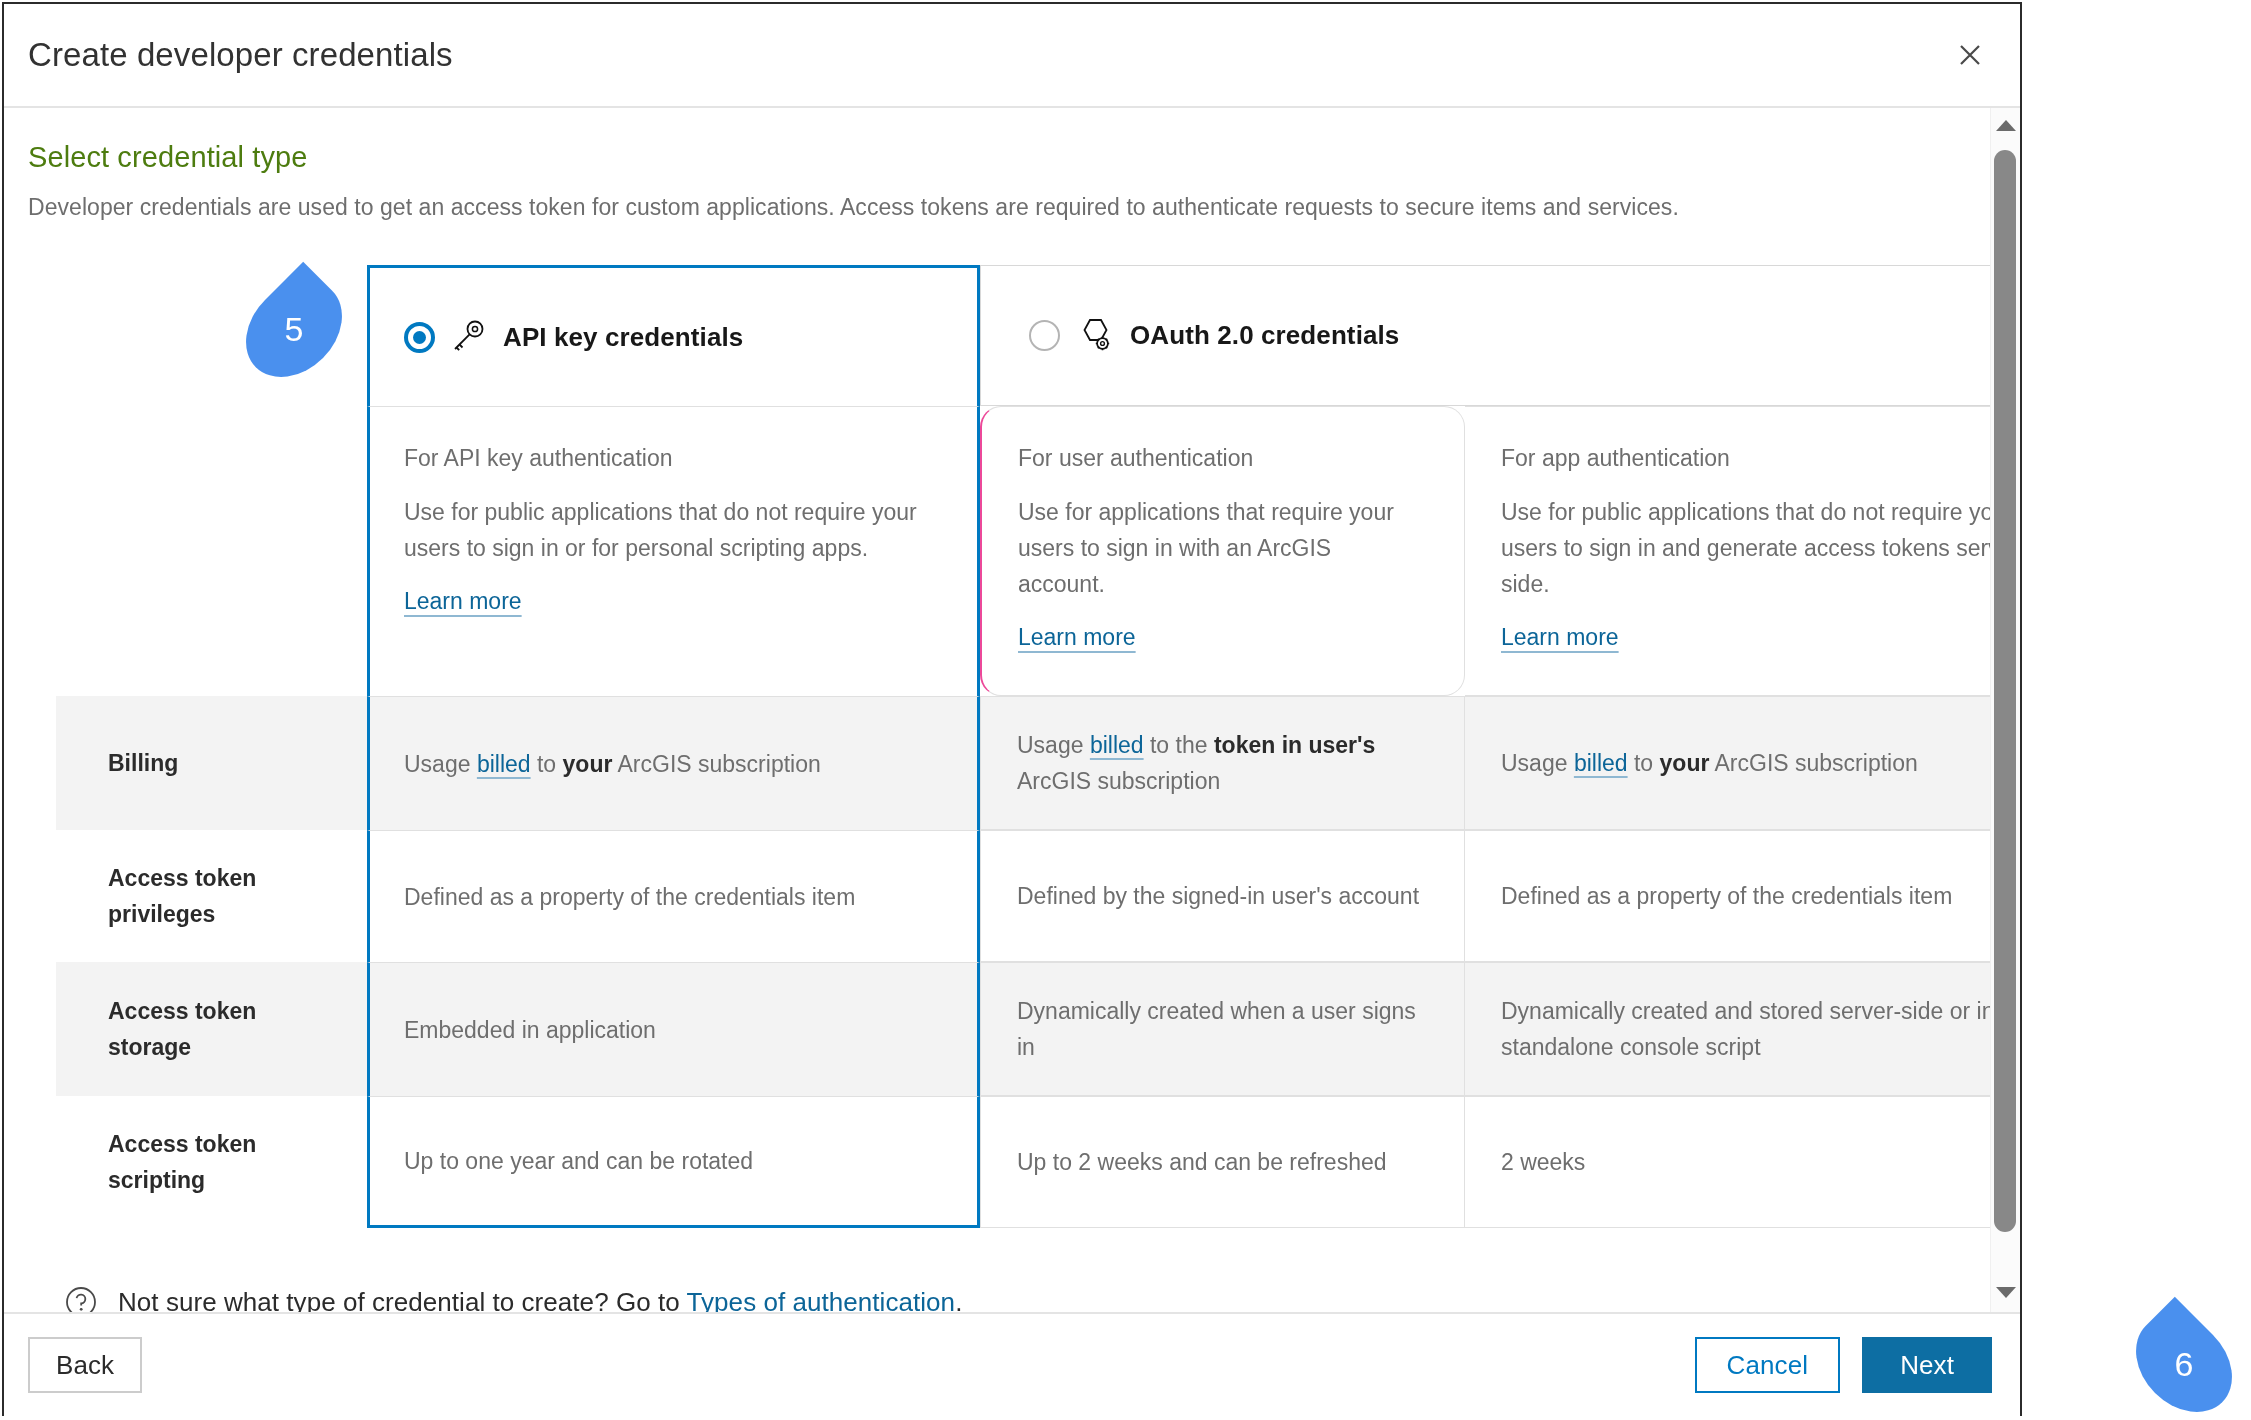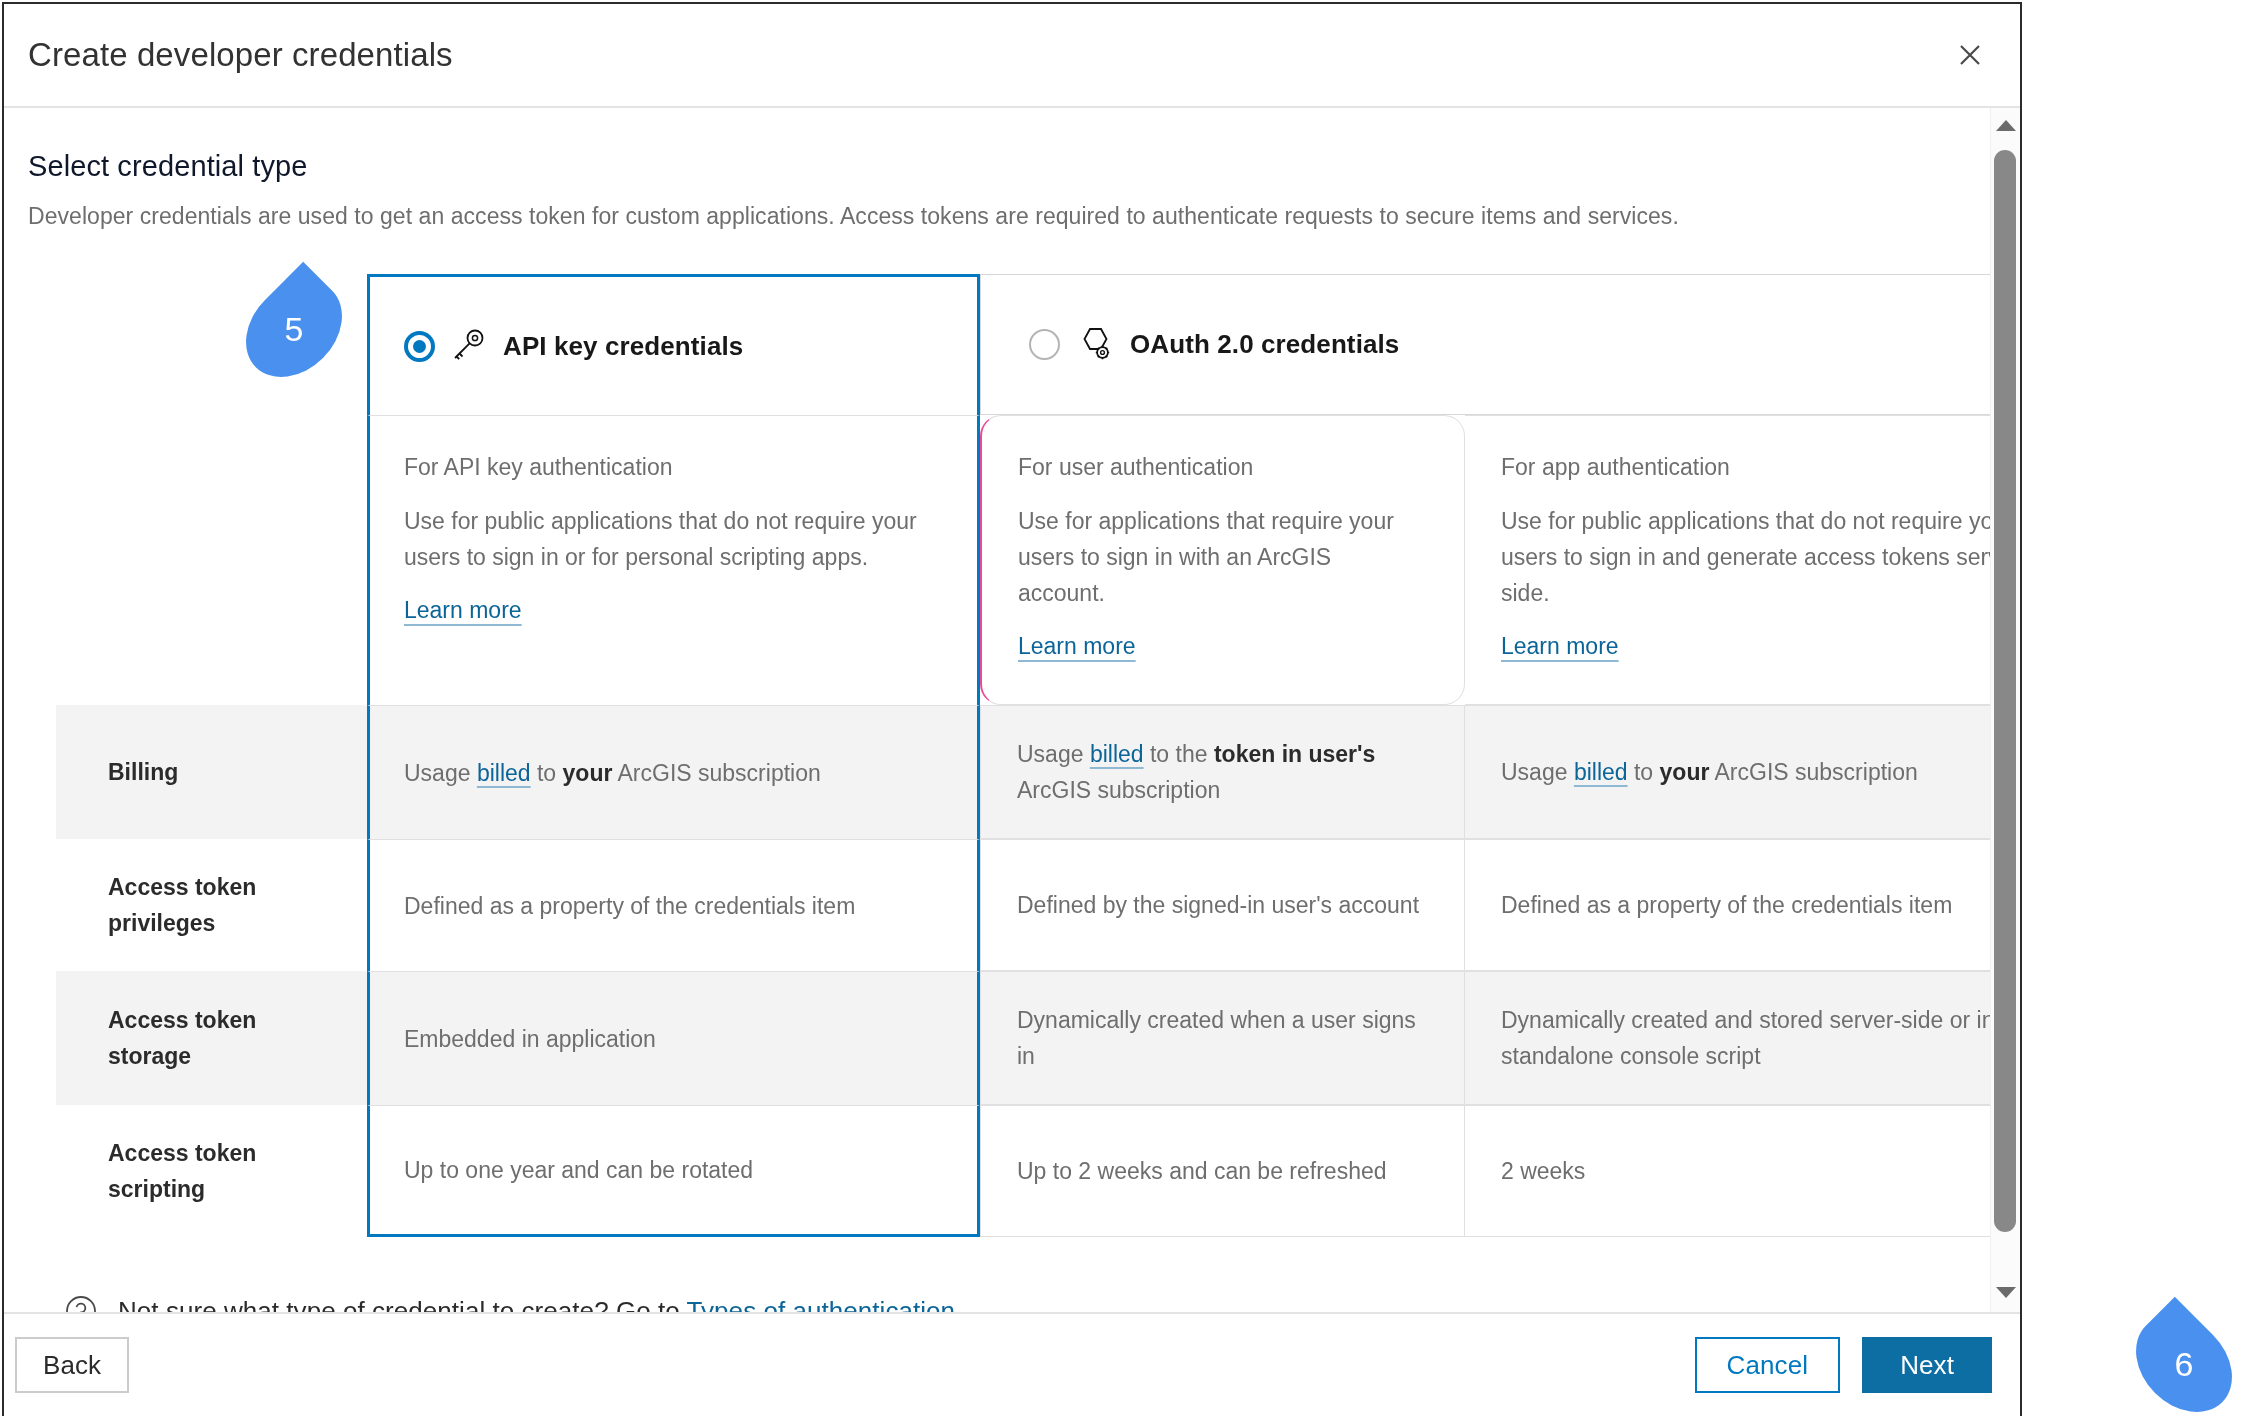--- a/index.html
+++ b/index.html
@@ -61,22 +61,22 @@
   .body-area {
     position: relative;
     flex: 1;
     overflow: hidden;
   }
   .body-inner {
     padding: 28px 24px 0 24px;
   }
   .section-title {
     font-size: 29px;
-    color: #0f172a;
-    margin: 14px 0 20px 0;
+    color: #4d7c0f;
+    margin: 5px 0 20px 0;
     letter-spacing: 0.1px;
   }
   .section-desc {
     font-size: 23px;
     color: #6e6e6e;
     margin: 0 0 44px 0;
     letter-spacing: 0.05px;
   }
 
   
@@ -233,21 +233,21 @@
   .help-icon { margin-right: 20px; display: flex; }
   .help-text { font-size: 26px; color: #2b2b2b; letter-spacing: 0.05px; }
 
   
   .footer {
     height: 104px;
     min-height: 104px;
     border-top: 2px solid #e4e4e4;
     display: flex;
     align-items: center;
-    padding: 0 28px 0 11px;
+    padding: 0 28px 0 24px;
     box-sizing: border-box;
   }
   .btn {
     font-size: 26px;
     height: 56px;
     box-sizing: border-box;
     display: inline-flex;
     align-items: center;
     justify-content: center;
     cursor: pointer;

